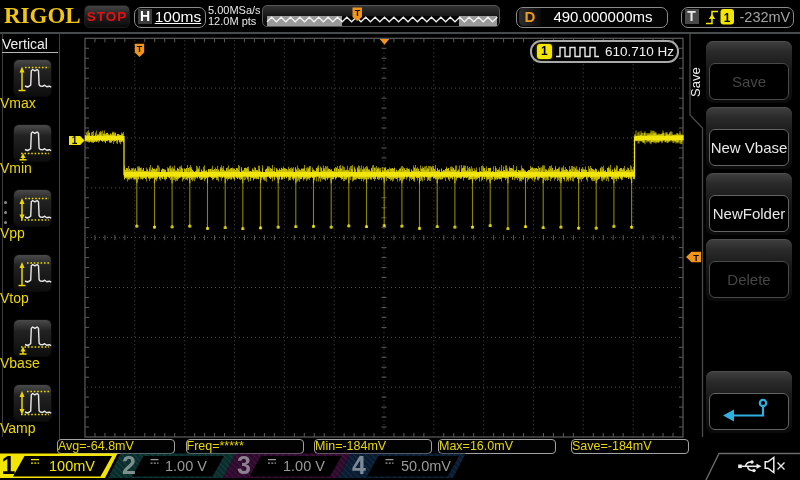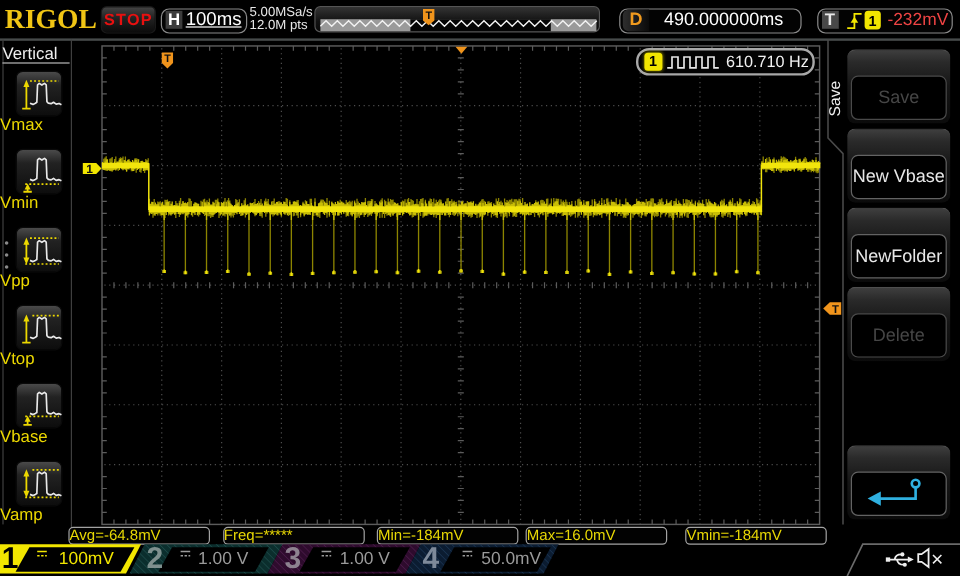--- a/index.html
+++ b/index.html
@@ -24,21 +24,21 @@
 #memband { left:4px; top:9.5px; width:230px; height:10px; background:#9a9a9a; }
 #memwin { left:75px; top:0px; width:117px; height:10px; background:#050505; }
 #dbox { left:516px; width:152px; }
 #dlab { left:2px; top:0px; width:22px; height:18px;
   background:linear-gradient(90deg,#2e2e2e,#0a0a0a); border-radius:5px 0 0 5px;
   color:#f09a1e; font-weight:bold; font-size:15px; text-align:center; line-height:17px; }
 #dval { left:24px; top:0; width:124px; text-align:center; line-height:18px; color:#fff; }
 #tbox { left:680.5px; width:113px; }
 #tlab { left:3px; top:1.5px; width:14px; height:15px; background:#484848;
   color:#e8e8e8; font-weight:bold; font-size:14px; text-align:center; line-height:15px; }
-#tval { left:58px; top:0; width:54px; line-height:18px; color:#ef4444; font-size:14.5px; white-space:nowrap; }
+#tval { left:58px; top:0; width:54px; line-height:18px; color:#a3a3a3; font-size:14.5px; white-space:nowrap; }
 #topsep { left:0; top:32px; width:800px; height:1.5px; background:#474b4b; }
 
 
 #freqbox { left:530px; top:40px; width:149px; height:23px; border:2px solid #a8a8a8;
   border-radius:11px; background:#030303; }
 #freqbadge { left:5px; top:2px; width:14.5px; height:15px; background:#f2e600;
   border-radius:3px; color:#000; font-weight:bold; font-size:12px; text-align:center;
   line-height:14px; box-shadow:0 0 3px #f2e60088; }
 #freqtxt { left:73px; top:1px; width:74px; font-size:13.5px; color:#f2f2f2; line-height:17px; white-space:nowrap; }
 
@@ -205,21 +205,21 @@
         <circle cx="53" cy="9" r="3.2" fill="none" stroke="#2fb0e0" stroke-width="2.2"></circle>
         <path d="M53 12.2 V21.5 H23" stroke="#2fb0e0" stroke-width="2.2" fill="none"></path>
         <polygon points="13,21.5 24,15.5 24,27.5" fill="#2fb0e0"></polygon>
       </svg></div>
   </div>
 
 <div class="meas" style="left:57.0px">Avg=-64.8mV</div>
 <div class="meas" style="left:185.5px">Freq=*****</div>
 <div class="meas" style="left:314.0px">Min=-184mV</div>
 <div class="meas" style="left:438px">Max=16.0mV</div>
-<div class="meas" style="left:571.0px">Vmin=-184mV</div>
+<div class="meas" style="left:571.0px">Save=-184mV</div>
 
 <svg width="800" height="30" viewBox="0 0 800 30" style="position:absolute;left:0;top:452px">
 <defs>
 <pattern id="h2" width="4.2" height="4.2" patternTransform="rotate(-45)" patternUnits="userSpaceOnUse">
         <rect width="4.2" height="4.2" fill="none"></rect>
         <line x1="0" y1="0" x2="0" y2="4.2" stroke="#1d4b49" stroke-width="1.2"></line>
       </pattern>
 <pattern id="h3" width="4.2" height="4.2" patternTransform="rotate(-45)" patternUnits="userSpaceOnUse">
         <rect width="4.2" height="4.2" fill="none"></rect>
         <line x1="0" y1="0" x2="0" y2="4.2" stroke="#4b1a49" stroke-width="1.2"></line>

